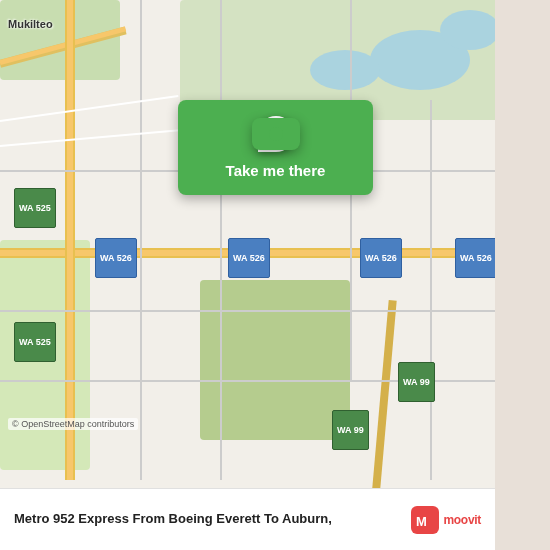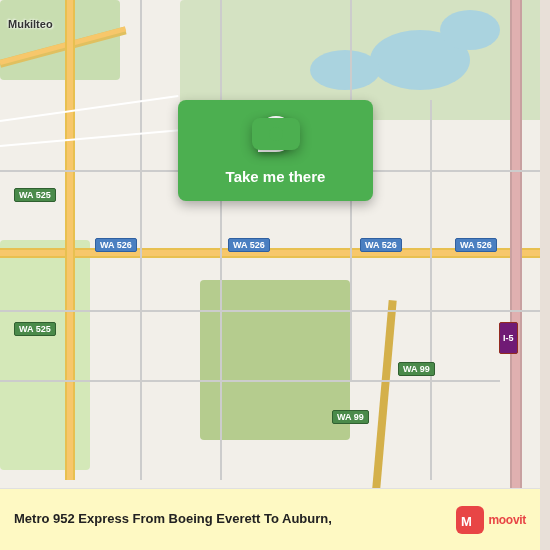--- a/index.html
+++ b/index.html
@@ -5,21 +5,21 @@
     * { margin: 0; padding: 0; box-sizing: border-box; }
     body {
       width: 550px;
       height: 550px;
       overflow: hidden;
       font-family: Arial, sans-serif;
       background: #e8e0d8;
     }
 
     .container {
-      width: 540px;
+      width: 495px;
       height: 550px;
       display: flex;
       flex-direction: column;
       position: relative;
     }
 
     
     .map-area {
       flex: 1;
       position: relative;
@@ -66,21 +66,21 @@
       background: #e0c060;
     }
 
     
     .highway-label {
       position: absolute;
       background: #4a7fc1;
       color: white;
       font-size: 9px;
       font-weight: bold;
-      padding: 1px 4px;
+      padding: 14px 4px;
       border-radius: 2px;
       white-space: nowrap;
       border: 1px solid #3060a0;
     }
     .highway-label-green {
       background: #4a8a4a;
       border-color: #306030;
     }
 
     
@@ -95,21 +95,21 @@
 
     
     .popup-card {
       position: absolute;
       background: #4caf50;
       border-radius: 8px;
       padding: 16px 24px;
       display: flex;
       flex-direction: column;
       align-items: center;
-      gap: 16px;
+      gap: 10px;
       box-shadow: 0 4px 12px rgba(0,0,0,0.3);
       cursor: pointer;
     }
 
     .popup-card .location-pin {
       width: 36px;
       height: 36px;
       background: white;
       border-radius: 50% 50% 50% 0;
       transform: rotate(-45deg);
@@ -153,21 +153,21 @@
       left: 8px;
       font-size: 9px;
       color: #555;
       background: rgba(255,255,255,0.7);
       padding: 1px 4px;
       border-radius: 2px;
     }
 
     
     .bottom-bar {
-      background: #fef9c3;
+      background: #ffffff;
       padding: 2px 14px;
       display: flex;
       align-items: center;
       justify-content: space-between;
       border-top: 1px solid #e0e0e0;
       min-height: 62px;
     }
 
     .bottom-bar .route-text {
       flex: 1;
@@ -255,20 +255,21 @@
 
     <div class="popup-card" style="left:178px;top:100px;width:195px;">
       <div class="pin-wrapper">
         <div class="location-pin">
           <div class="popup-card .location-pin::after"></div>
         </div>
       </div>
       <span class="take-me-label">Take me there</span>
     </div>
 
+    <div class="map-copyright">© OpenStreetMap contributors</div>
   </div>
 
   <div class="bottom-bar">
     <div class="route-text">
       <div>Metro 952 Express From Boeing Everett To Auburn,</div>
     </div>
 
     <div class="moovit-logo">
       <svg class="moovit-icon" viewBox="0 0 28 28" xmlns="http://www.w3.org/2000/svg">
         <rect width="28" height="28" rx="6" fill="#e84545"></rect>

